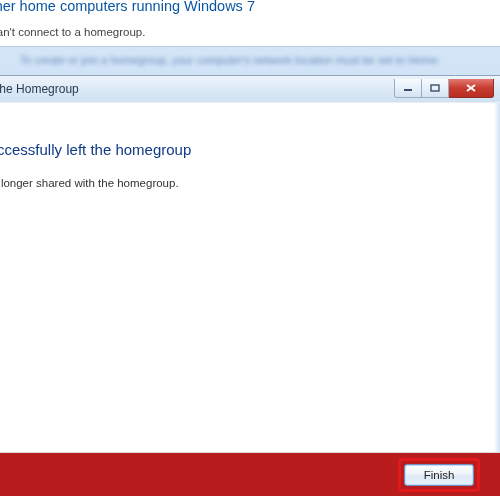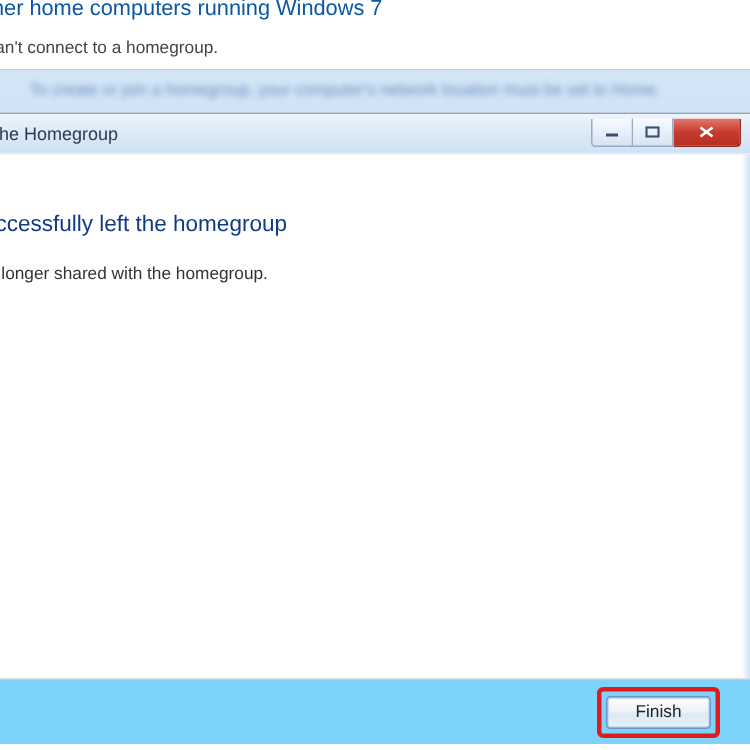--- a/index.html
+++ b/index.html
@@ -157,21 +157,21 @@
     height: 100%;
     background: linear-gradient(to left, #d2e2f4, rgba(210,226,244,0));
   }
 
   .button-bar {
     position: absolute;
     left: 0;
     right: 0;
     bottom: 0;
     height: 44px;
-    background: #7dd3fc;
+    background: #b91c1c;
     border-top: 1px solid #dddddd;
     display: flex;
     align-items: center;
     justify-content: flex-end;
     padding-right: 20px;
     box-sizing: border-box;
   }
   .finish-wrap {
     border: 3px solid #e11b1b;
     border-radius: 4px;

